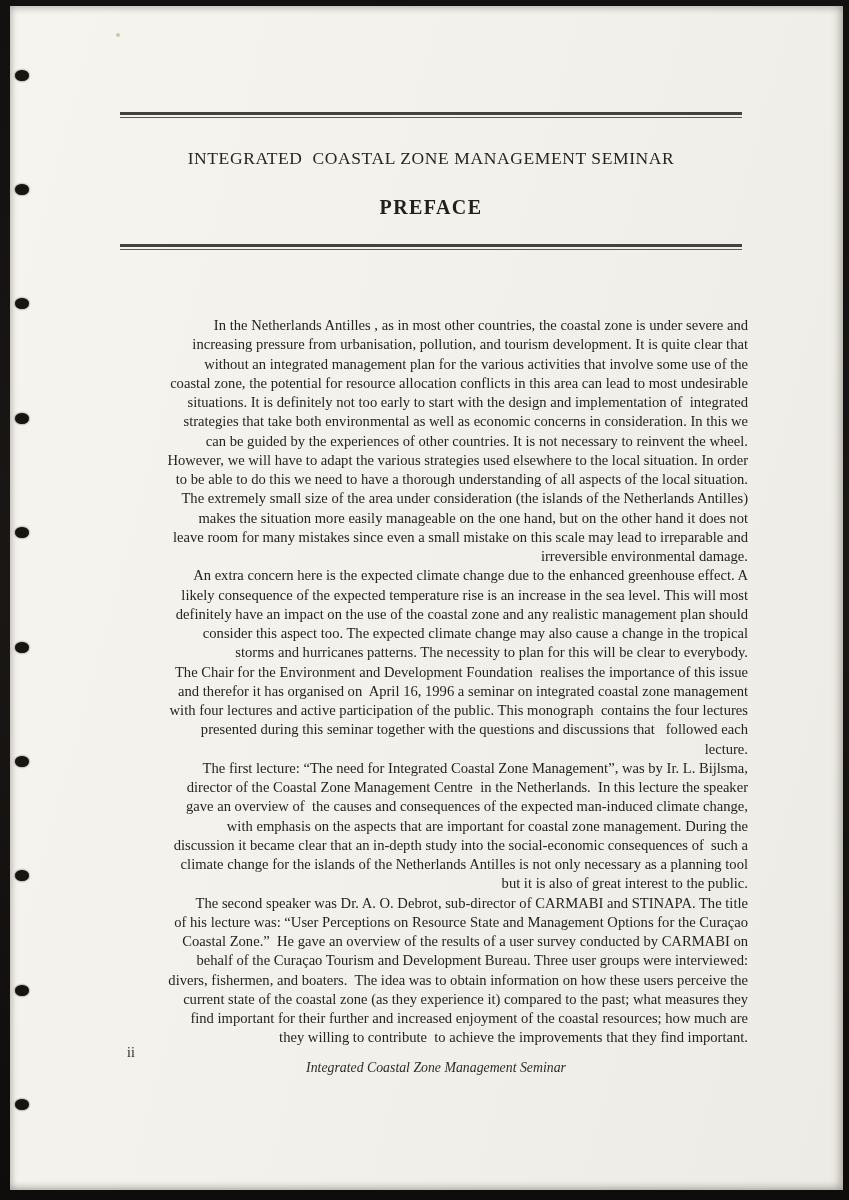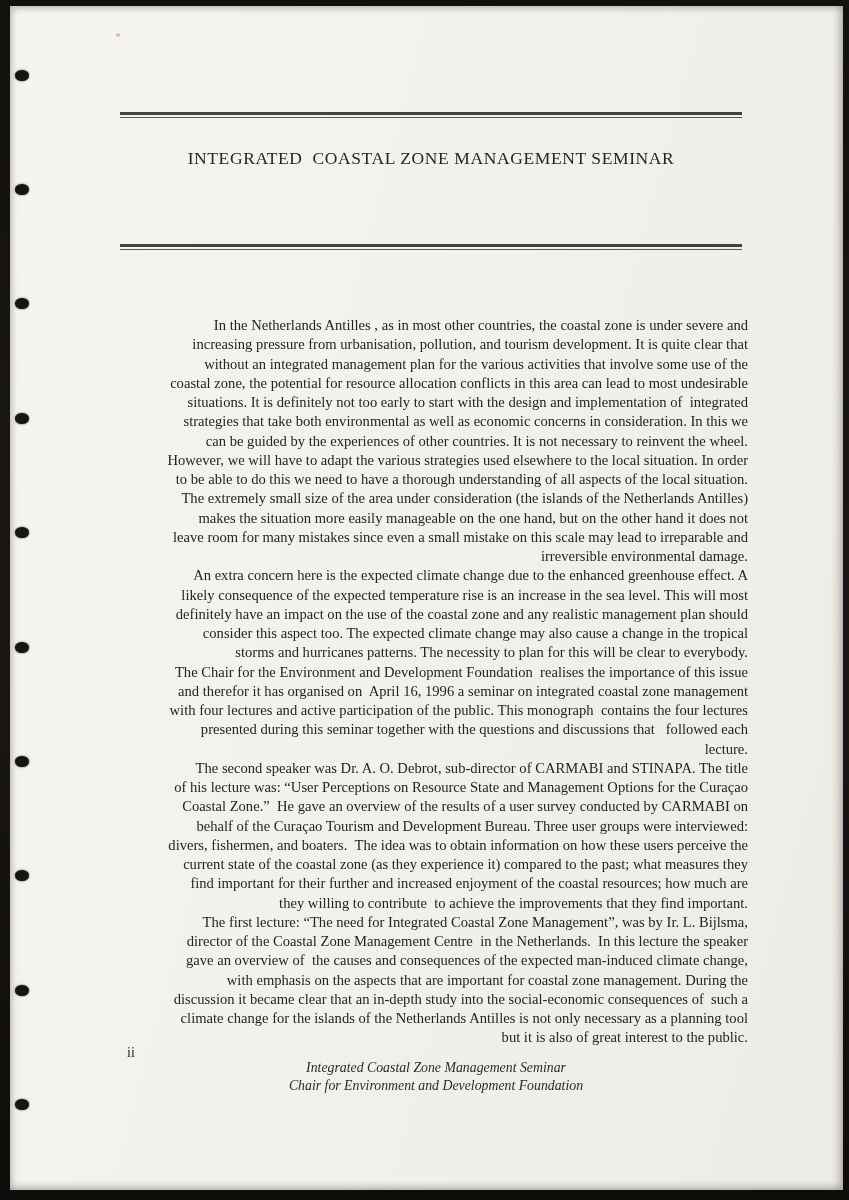--- a/index.html
+++ b/index.html
@@ -137,20 +137,21 @@
 
     <div class="speck"></div>
 
     <div class="double-rule rule-top">
       <div class="thick"></div>
       <div class="thin"></div>
     </div>
 
     <div class="seminar-title">INTEGRATED  COASTAL ZONE MANAGEMENT SEMINAR</div>
 
+    <div class="page-heading">PREFACE</div>
 
     <div class="double-rule rule-bottom">
       <div class="thick"></div>
       <div class="thin"></div>
     </div>
 
     <div class="body-text">
       <p>In the Netherlands Antilles , as in most other countries, the coastal zone is under severe and
 increasing pressure from urbanisation, pollution, and tourism development. It is quite clear that
 without an integrated management plan for the various activities that involve some use of the
@@ -167,38 +168,37 @@
       <p>  An extra concern here is the expected climate change due to the enhanced greenhouse effect. A
 likely consequence of the expected temperature rise is an increase in the sea level. This will most
 definitely have an impact on the use of the coastal zone and any realistic management plan should
 consider this aspect too. The expected climate change may also cause a change in the tropical
 storms and hurricanes patterns. The necessity to plan for this will be clear to everybody.</p>
       <p>  The Chair for the Environment and Development Foundation  realises the importance of this issue
 and therefor it has organised on  April 16, 1996 a seminar on integrated coastal zone management
 with four lectures and active participation of the public. This monograph  contains the four lectures
 presented during this seminar together with the questions and discussions that   followed each
 lecture.</p>
+      <p>  The first lecture: “The need for Integrated Coastal Zone Management”, was by Ir. L. Bijlsma,
+director of the Coastal Zone Management Centre  in the Netherlands.  In this lecture the speaker
+gave an overview of  the causes and consequences of the expected man-induced climate change,
+with emphasis on the aspects that are important for coastal zone management. During the
+discussion it became clear that an in-depth study into the social-economic consequences of  such a
+climate change for the islands of the Netherlands Antilles is not only necessary as a planning tool
+but it is also of great interest to the public.</p>
       <p>  The second speaker was Dr. A. O. Debrot, sub-director of CARMABI and STINAPA. The title
 of his lecture was: “User Perceptions on Resource State and Management Options for the Curaçao
 Coastal Zone.”  He gave an overview of the results of a user survey conducted by CARMABI on
 behalf of the Curaçao Tourism and Development Bureau. Three user groups were interviewed:
 divers, fishermen, and boaters.  The idea was to obtain information on how these users perceive the
 current state of the coastal zone (as they experience it) compared to the past; what measures they
 find important for their further and increased enjoyment of the coastal resources; how much are
 they willing to contribute  to achieve the improvements that they find important.</p>
-      <p>  The first lecture: “The need for Integrated Coastal Zone Management”, was by Ir. L. Bijlsma,
-director of the Coastal Zone Management Centre  in the Netherlands.  In this lecture the speaker
-gave an overview of  the causes and consequences of the expected man-induced climate change,
-with emphasis on the aspects that are important for coastal zone management. During the
-discussion it became clear that an in-depth study into the social-economic consequences of  such a
-climate change for the islands of the Netherlands Antilles is not only necessary as a planning tool
-but it is also of great interest to the public.</p>
     </div>
 
     <div class="page-number">ii</div>
 
     <div class="footer-block">
       <div>Integrated Coastal Zone Management Seminar</div>
-      <div>Chair for Environment and Development Foundation</div>
     </div>
 
   </div>
 </div>
 
 </body></html>

